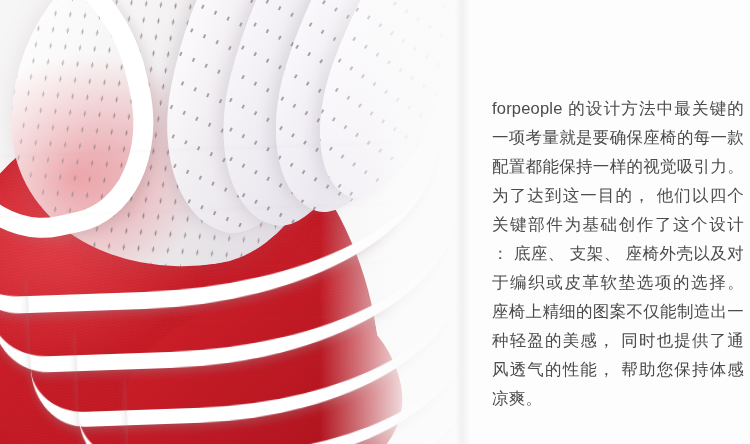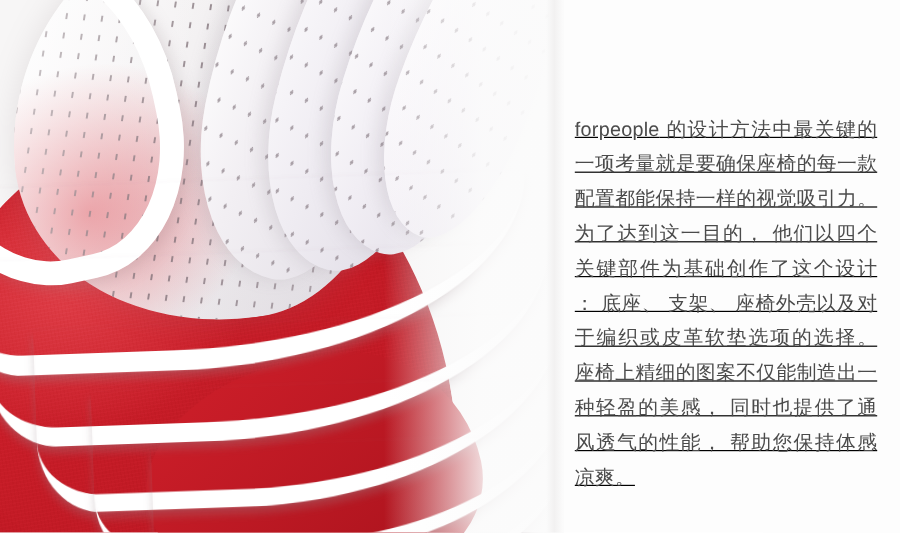--- a/index.html
+++ b/index.html
@@ -174,24 +174,23 @@
     position: absolute;
     left: 455px; top: 0;
     width: 14px; height: 444px;
     background: linear-gradient(to right, rgba(244,243,243,0) 0%, #f2f1f1 50%, rgba(250,250,250,0) 100%);
     pointer-events: none;
   }
 
   
   .copy {
     position: absolute;
-    left: 479px;
+    left: 492px;
     top: 94px;
     width: 252px;
-    text-decoration: underline;
   }
   .copy p {
     margin: 0;
     color: #4b4b4b;
     font-size: 16.5px;
     line-height: 29px;
     letter-spacing: .2px;
     text-align: justify;
     text-justify: inter-character;
   }

